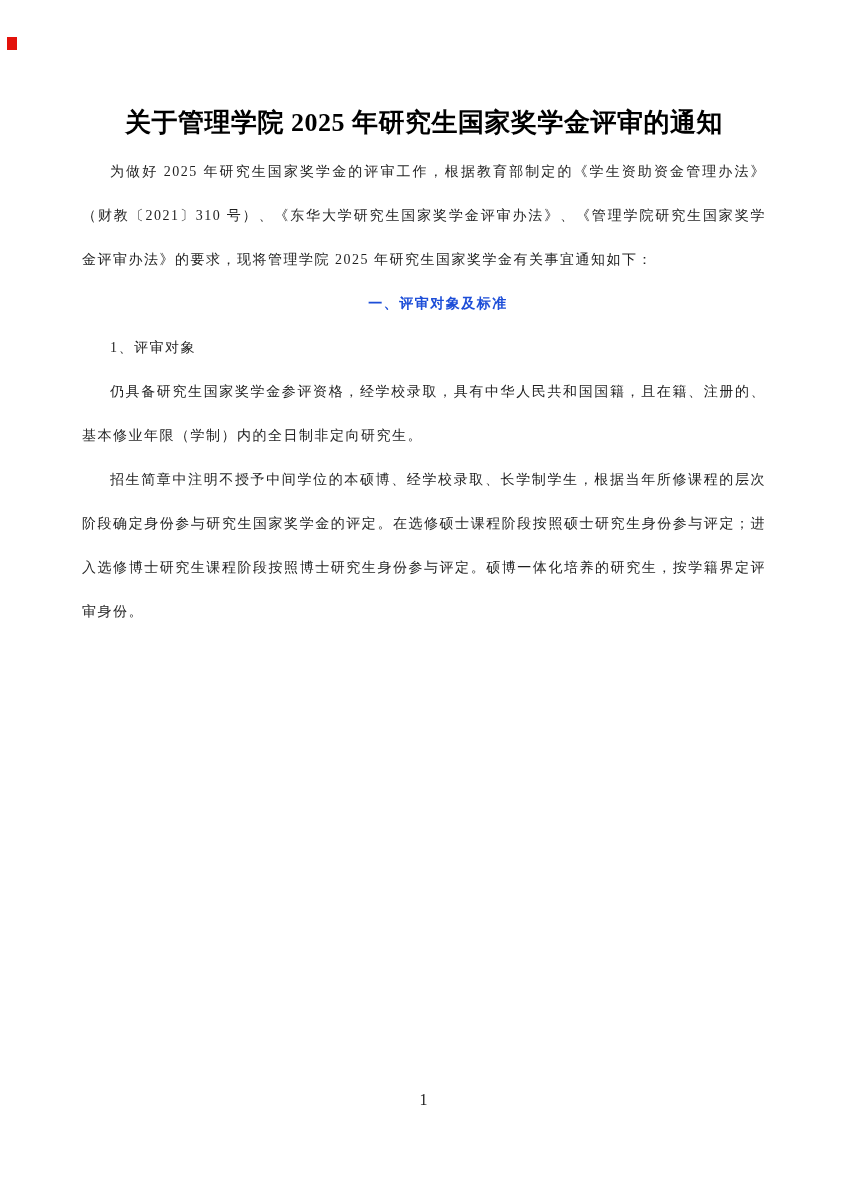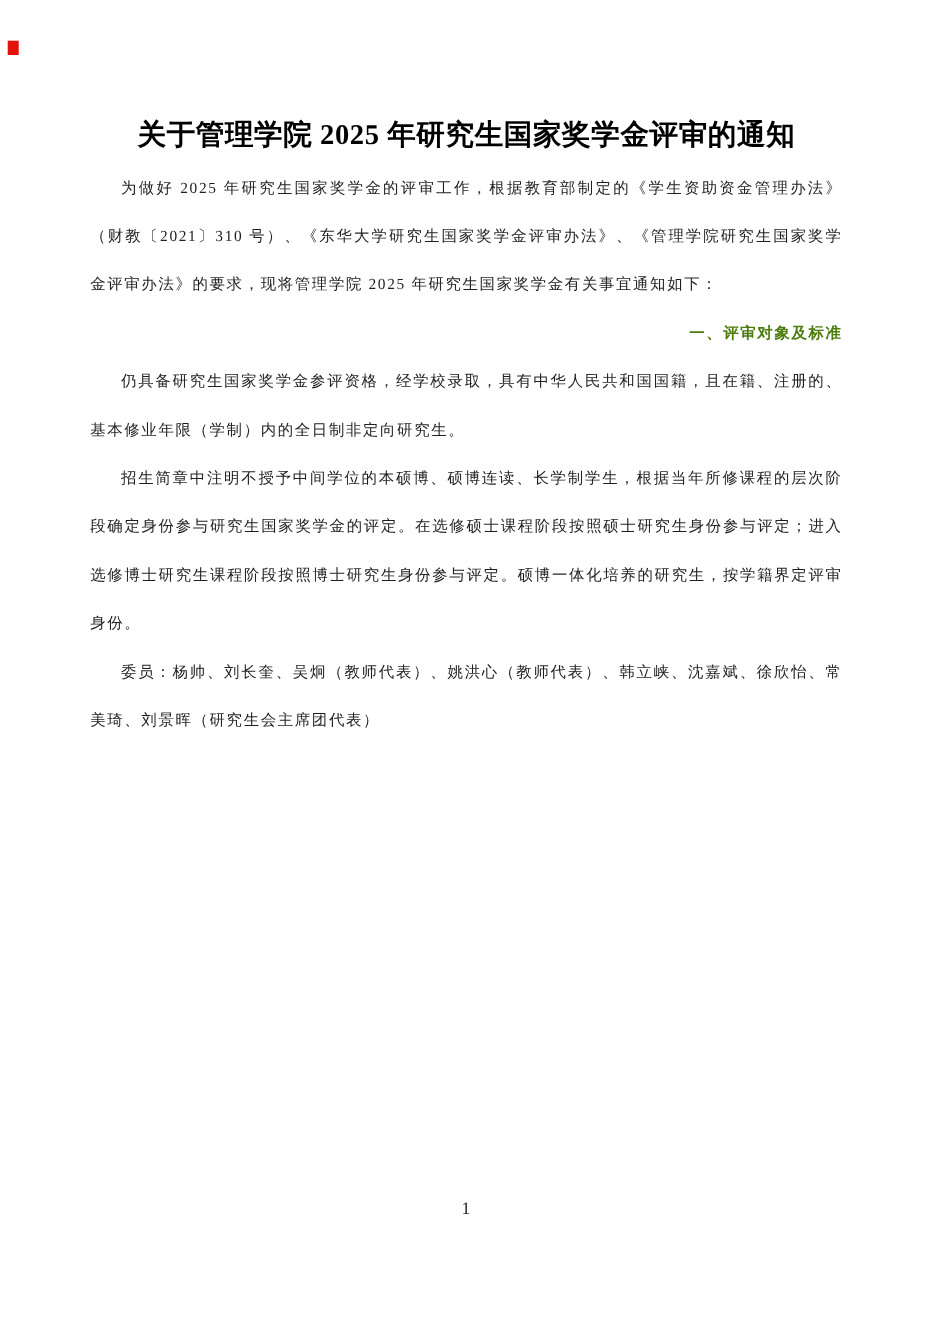--- a/index.html
+++ b/index.html
@@ -48,22 +48,22 @@
     font-size: 14px;
     line-height: 44px;
     letter-spacing: 1.5px;
     text-align: justify;
     text-justify: inter-character;
     text-indent: 2em;
     color: #1f1f1f;
   }
   .para.heading {
     font-weight: bold;
-    color: #4d7c0f;
-    text-align: right;
+    color: #1d4ed8;
+    text-align: center;
   }
   .page-number {
     position: absolute;
     left: 0;
     bottom: 88px;
     width: 100%;
     text-align: center;
     font-size: 16px;
     letter-spacing: 0;
     color: #1f1f1f;
@@ -76,22 +76,22 @@
 
   <div class="red-mark" style="background: rgb(227, 18, 11);"></div>
 
   <div class="content">
 
     <h1 class="doc-title">关于管理学院 2025 年研究生国家奖学金评审的通知</h1>
 
     <div class="body-text">
       <p class="para">为做好 2025 年研究生国家奖学金的评审工作，根据教育部制定的《学生资助资金管理办法》（财教〔2021〕310 号）、《东华大学研究生国家奖学金评审办法》、《管理学院研究生国家奖学金评审办法》的要求，现将管理学院 2025 年研究生国家奖学金有关事宜通知如下：</p>
       <p class="para heading">一、评审对象及标准</p>
+      <p class="para">1、评审对象</p>
       <p class="para">仍具备研究生国家奖学金参评资格，经学校录取，具有中华人民共和国国籍，且在籍、注册的、基本修业年限（学制）内的全日制非定向研究生。</p>
-      <p class="para">招生简章中注明不授予中间学位的本硕博、硕博连读、长学制学生，根据当年所修课程的层次阶段确定身份参与研究生国家奖学金的评定。在选修硕士课程阶段按照硕士研究生身份参与评定；进入选修博士研究生课程阶段按照博士研究生身份参与评定。硕博一体化培养的研究生，按学籍界定评审身份。</p>
-      <p class="para">委员：杨帅、刘长奎、吴炯（教师代表）、姚洪心（教师代表）、韩立峡、沈嘉斌、徐欣怡、常美琦、刘景晖（研究生会主席团代表）</p>
+      <p class="para">招生简章中注明不授予中间学位的本硕博、经学校录取、长学制学生，根据当年所修课程的层次阶段确定身份参与研究生国家奖学金的评定。在选修硕士课程阶段按照硕士研究生身份参与评定；进入选修博士研究生课程阶段按照博士研究生身份参与评定。硕博一体化培养的研究生，按学籍界定评审身份。</p>
     </div>
 
   </div>
 
   <div class="page-number">1</div>
 
 </div>
 
 </body></html>

